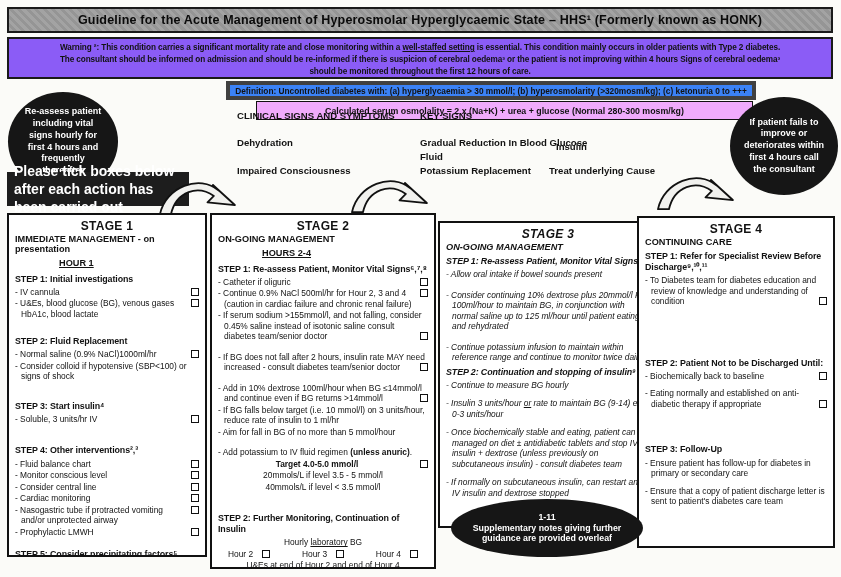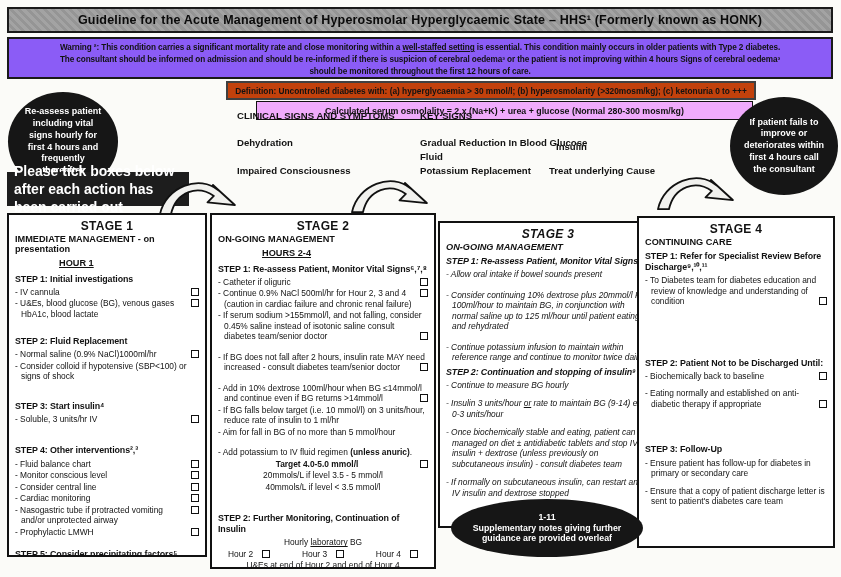--- a/index.html
+++ b/index.html
@@ -16,21 +16,21 @@
     font-weight:bold; font-size:12.5px; color:#0a0a0a; letter-spacing:.2px;
   }
   .warning-box {
     position:absolute; left:7px; top:37px; width:826px; height:42px;
     border:2px solid #1a1a1a; background:#8b5cf6;
     font-size:8.2px; font-weight:bold; text-align:center; padding:3px 8px; line-height:1.45;
     letter-spacing:-0.1px;
   }
   .def-box {
     position:absolute; left:226px; top:81px; width:530px; height:19px;
-    border:2px solid #404040; background:#c2410c; font-size:8.3px; font-weight:bold;
+    border:4px solid #404040; background:#3b82f6; font-size:8.3px; font-weight:bold;
     display:flex; align-items:center; justify-content:center; white-space:nowrap;
   }
   .osm-box {
     position:absolute; left:256px; top:101px; width:497px; height:19px;
     border:1px solid #111; background:#f0abfc; font-size:8.8px; font-weight:bold;
     display:flex; align-items:center; justify-content:center; white-space:nowrap;
   }
   
   .oval {
     position:absolute; background:#161616; color:#fff; border-radius:50%;

